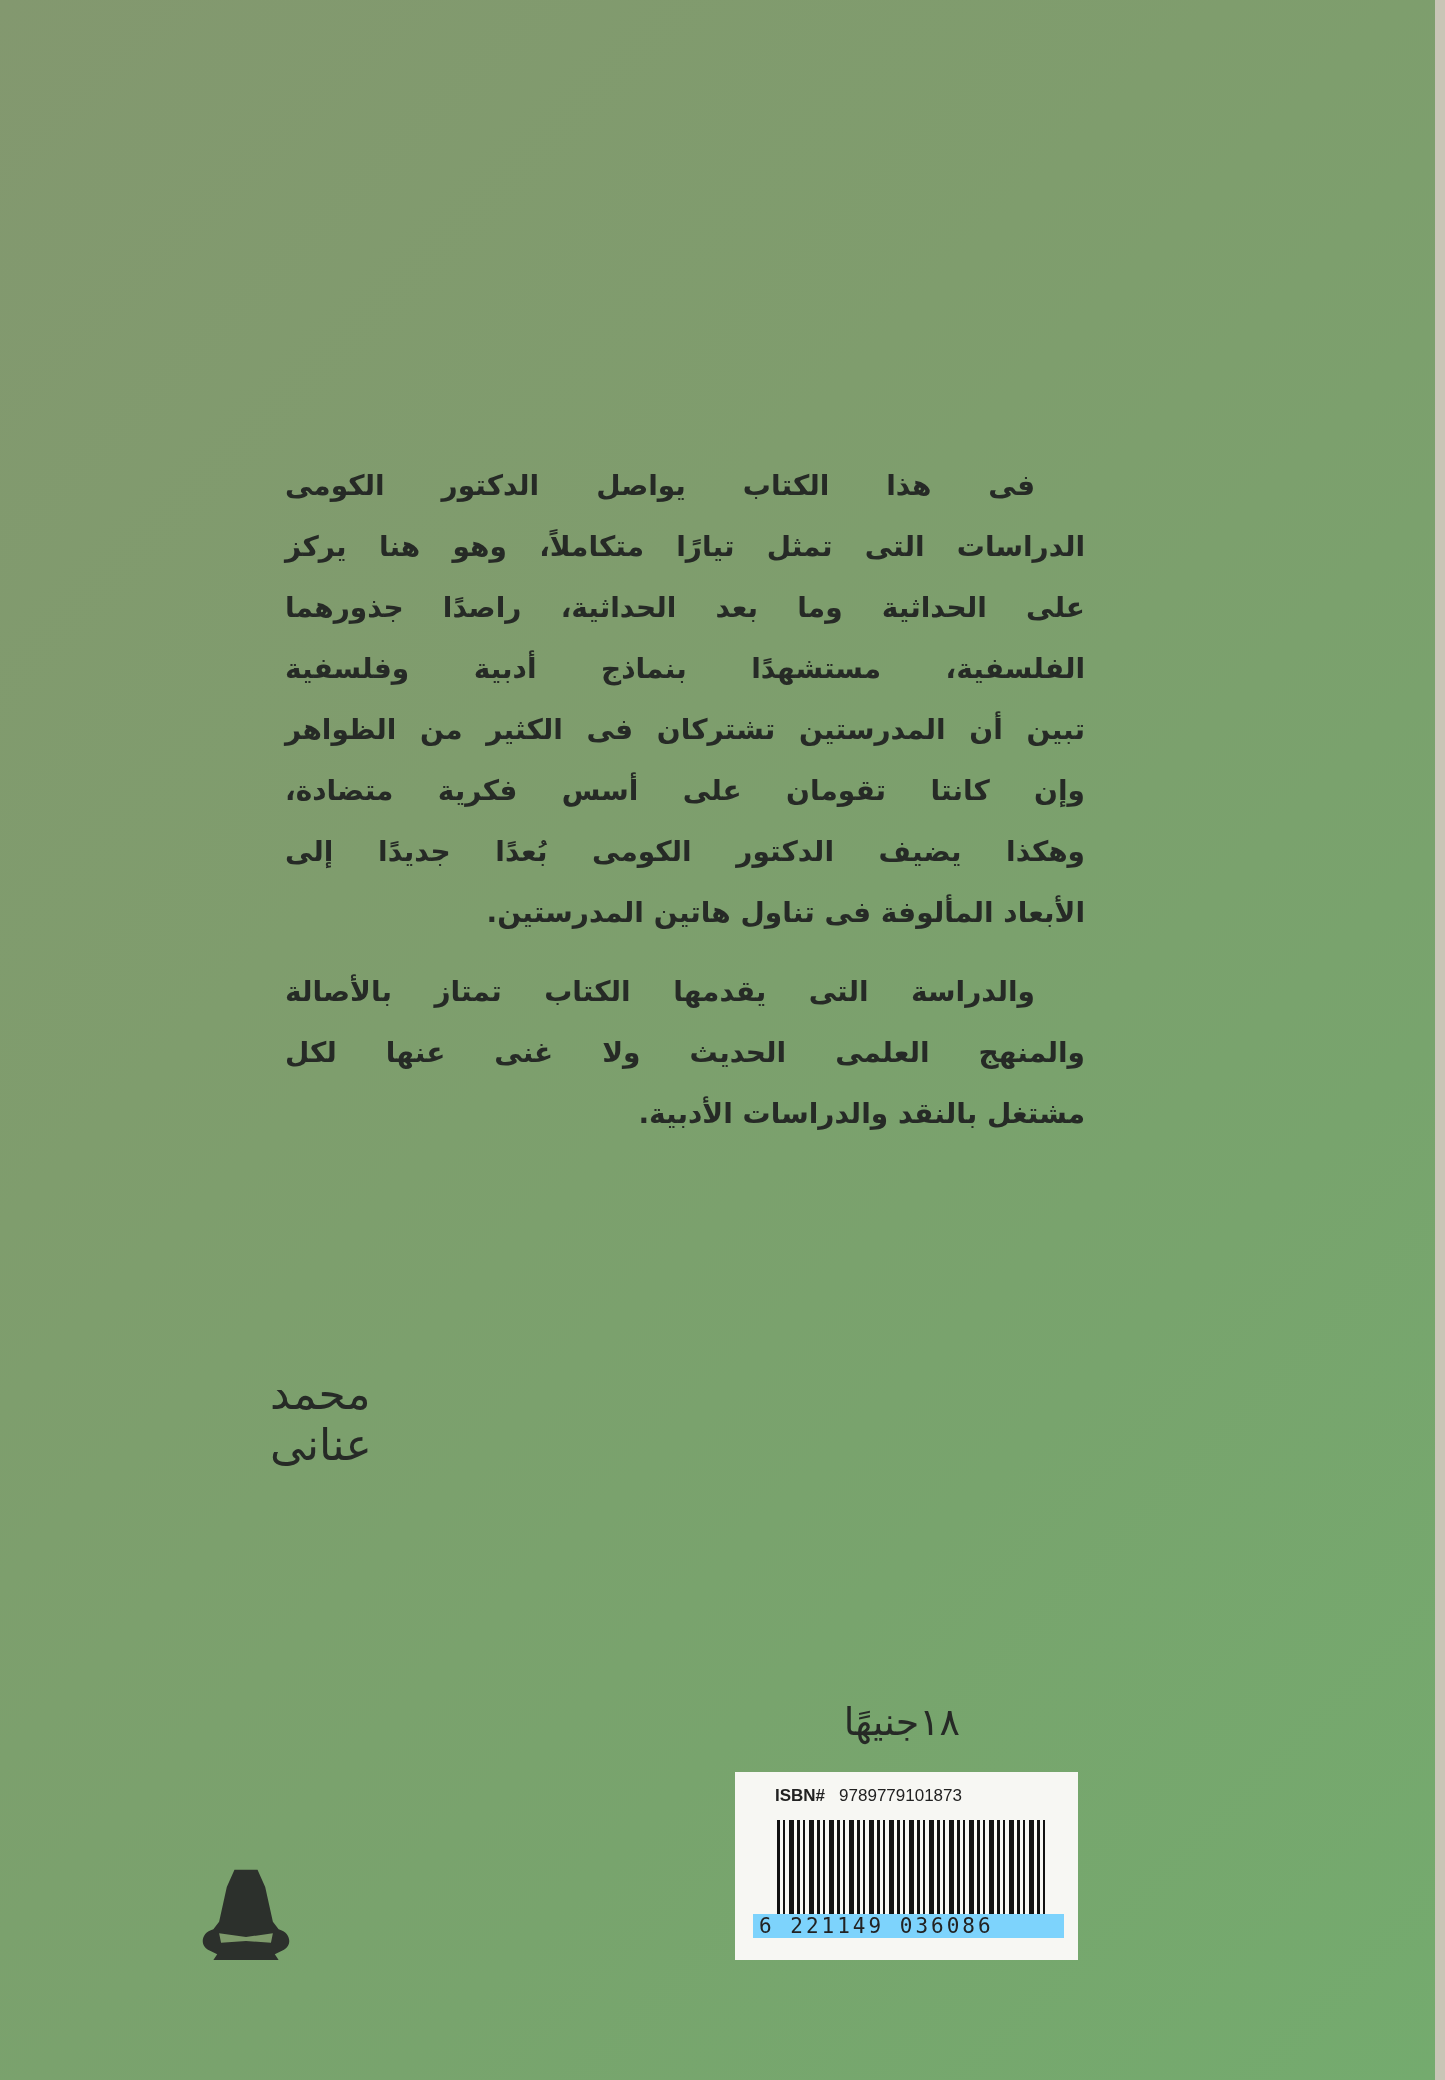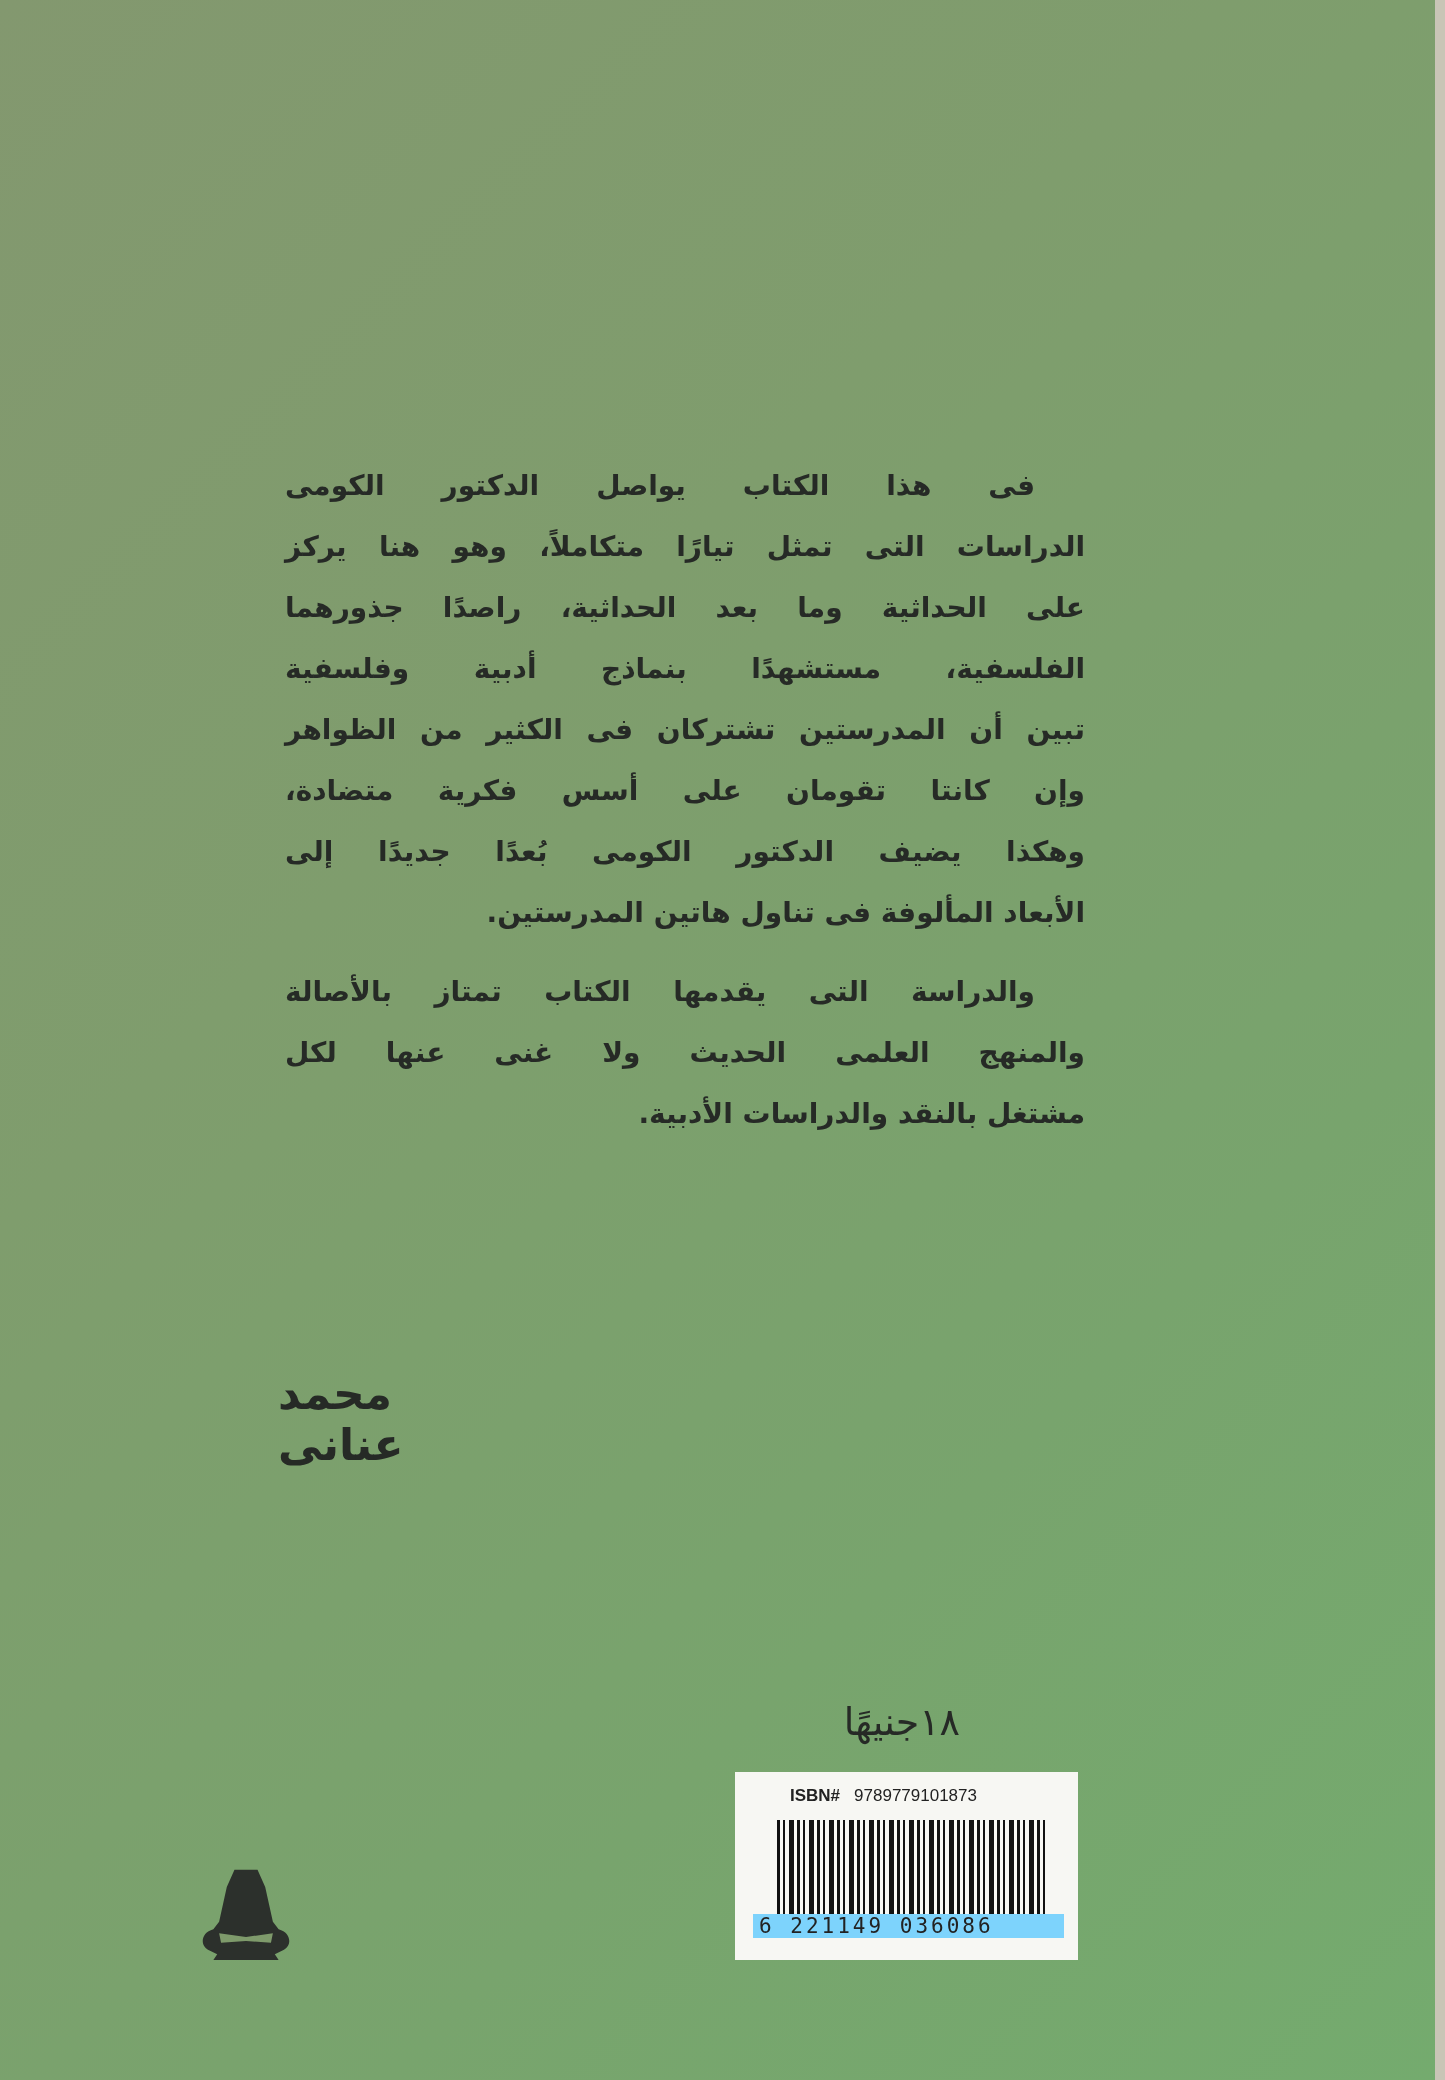--- a/index.html
+++ b/index.html
@@ -7,25 +7,25 @@
     background: linear-gradient(135deg, #83986f 0%, #7f9d6d 35%, #78a46d 70%, #74ab6e 100%);
     font-family: "DejaVu Sans", sans-serif; }
   .edge { position:absolute; right:0; top:0; width:10px; height:2080px; background:#c9c5b6; }
   .blurb { position:absolute; left:285px; width:800px; top:455px; direction:rtl; color:#262a26; }
   .line { height:61px; line-height:61px; font-size:28px; font-weight:bold; white-space:nowrap;
     text-align:justify; text-align-last:justify; }
   .line.last { text-align-last:right; }
   .line.indent { padding-right:50px; }
   .gap { height:18px; }
   .sig { position:absolute; left:270px; top:1368px; width:170px; direction:rtl; text-align:left;
-    font-size:44px; font-weight:bold; color:#262a26;margin-left:8px; }
+    font-size:44px; font-weight:normal; color:#262a26; }
   .price { position:absolute; left:840px; top:1700px; width:120px; direction:rtl; 
     font-size:38px; color:#262a26; }
   .barcode-box { position:absolute; left:735px; top:1772px; width:343px; height:188px; background:#f7f7f3; }
-  .isbn { position:absolute; left:55px; top:14px; font-family:"Liberation Sans", sans-serif; font-size:17px; color:#222; }
+  .isbn { position:absolute; left:40px; top:14px; font-family:"Liberation Sans", sans-serif; font-size:17px; color:#222; }
   .isbn b { margin-right:14px; }
   .bars { position:absolute; left:42px; top:48px; width:270px; height:104px;
     background: repeating-linear-gradient(90deg, #111 0 3px, transparent 3px 6px, #111 6px 8px, transparent 8px 12px, #111 12px 17px, transparent 17px 20px); }
   .ean { position:absolute; left:18px; top:142px; width:305px; font-family:"DejaVu Sans Mono", monospace; font-size:21px; color:#222; letter-spacing:3px; background:#7dd3fc; padding-left:6px;}
   .logo { position:absolute; left:198px; top:1866px; width:96px; height:96px; }
 </style>
 </head>
 <body>
 
 <div class="edge"></div>

